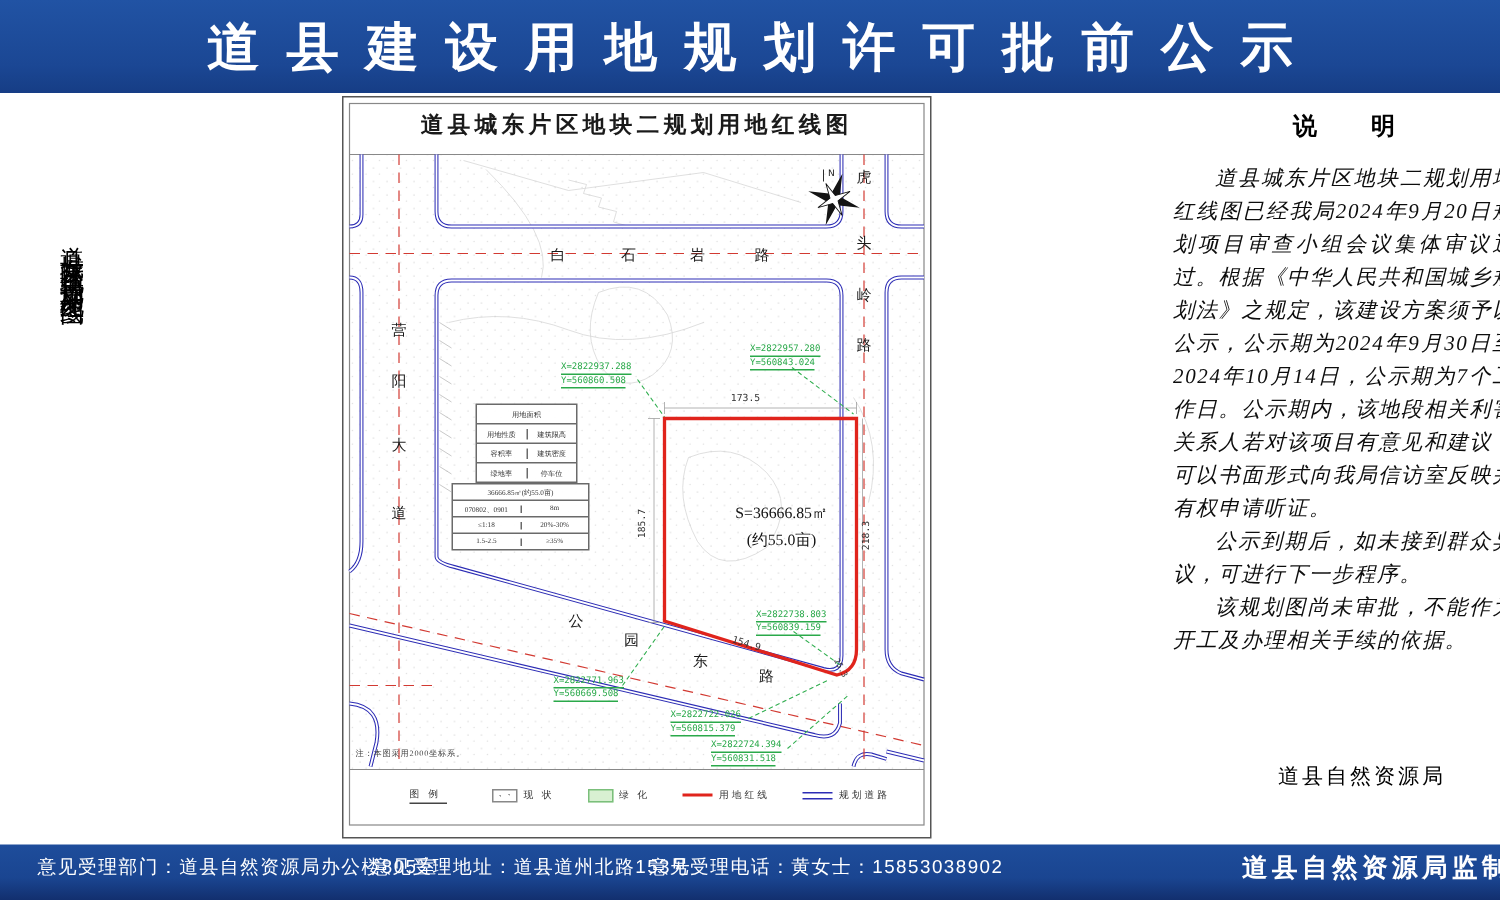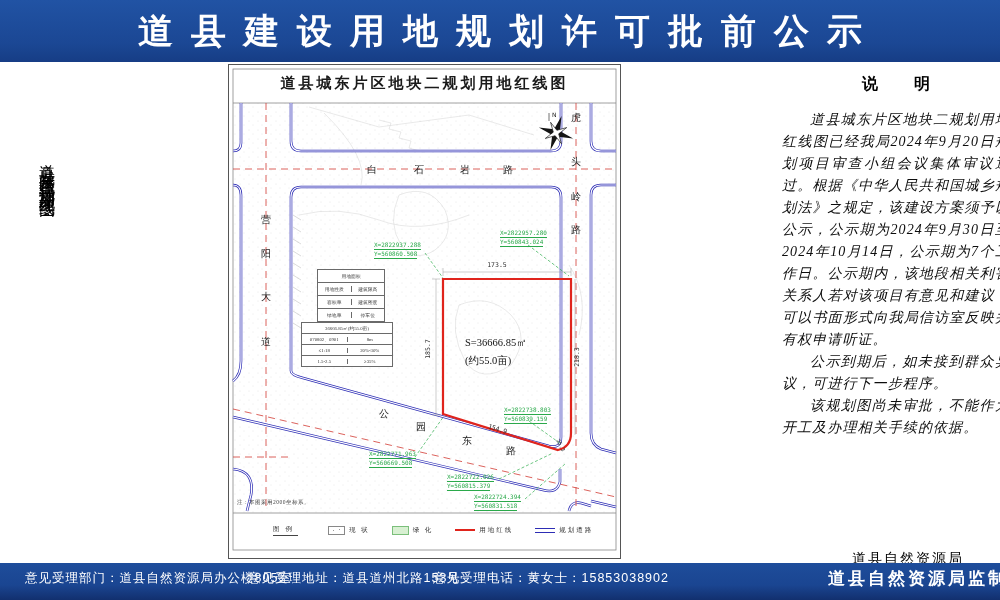--- a/index.html
+++ b/index.html
@@ -17,21 +17,21 @@
   .side-title{position:absolute;left:36px;top:152px;height:310px;
           writing-mode:vertical-rl;font-size:16px;letter-spacing:2.5px;color:#000;}
 
   
   .map{position:absolute;left:228px;top:64px;width:391px;height:493px;background:#fff;
        border:1px solid #555;}
   .map svg{position:absolute;left:0;top:0;}
   .map-title{position:absolute;left:0;top:9px;width:100%;text-align:center;
        font-size:15px;font-weight:600;letter-spacing:3px;color:#1a1a1a;}
 
-  .parcel-label{position:absolute;left:236px;top:269px;width:112px;text-align:left;
+  .parcel-label{position:absolute;left:236px;top:269px;width:112px;text-align:center;
        font-size:10.5px;color:#111;line-height:18px;}
 
   .coord{position:absolute;font-size:6px;line-height:8px;color:#2aa94a;
        font-family:"DejaVu Sans Mono",monospace;white-space:nowrap;}
   .coord span{display:inline-block;border-bottom:0.5px solid #2aa94a;}
 
   .t-tab{position:absolute;background:rgba(255,255,255,.92);border:0.6px solid #6a6a6a;
        font-size:4.8px;color:#333;}
   .t-tab .tr{display:flex;align-items:center;border-top:0.6px solid #6a6a6a;}
   .t-tab .tr:first-child{border-top:none;}
@@ -55,21 +55,21 @@
   .sw-blue{width:20px;height:3px;border-top:1.1px solid #2d2db5;border-bottom:1.1px solid #2d2db5;}
 
   
   .notice{position:absolute;left:766px;top:74px;width:228px;margin-left:16px;}
   .notice h2{margin:0 0 14px 0;text-align:center;font-size:16px;font-weight:600;
        letter-spacing:10px;padding-left:10px;color:#000;}
   .notice p{margin:0;font-size:14px;line-height:22px;letter-spacing:1.1px;
        text-indent:2em;text-align:justify;color:#0d0d0d;font-style:italic;}
 
   .signature{position:absolute;right:36px;top:507px;text-align:right;
-       font-size:14px;line-height:23px;letter-spacing:2px;color:#000;margin-top:40px;}
+       font-size:14px;line-height:23px;letter-spacing:2px;color:#000;}
 
   
   .footer{position:absolute;left:0;top:563px;width:1000px;height:37px;
        background:linear-gradient(180deg,#1e4d9b 0%,#1a4591 60%,#122f6e 100%);
        font-family:"Liberation Sans","DejaVu Sans",sans-serif;color:#fff;}
   .footer span{position:absolute;top:0;height:31px;display:flex;align-items:center;white-space:nowrap;}
   .f-small{font-size:12.5px;letter-spacing:1px;}
   .f-big{font-size:17px;font-weight:700;letter-spacing:3px;}
 </style>
 </head>

